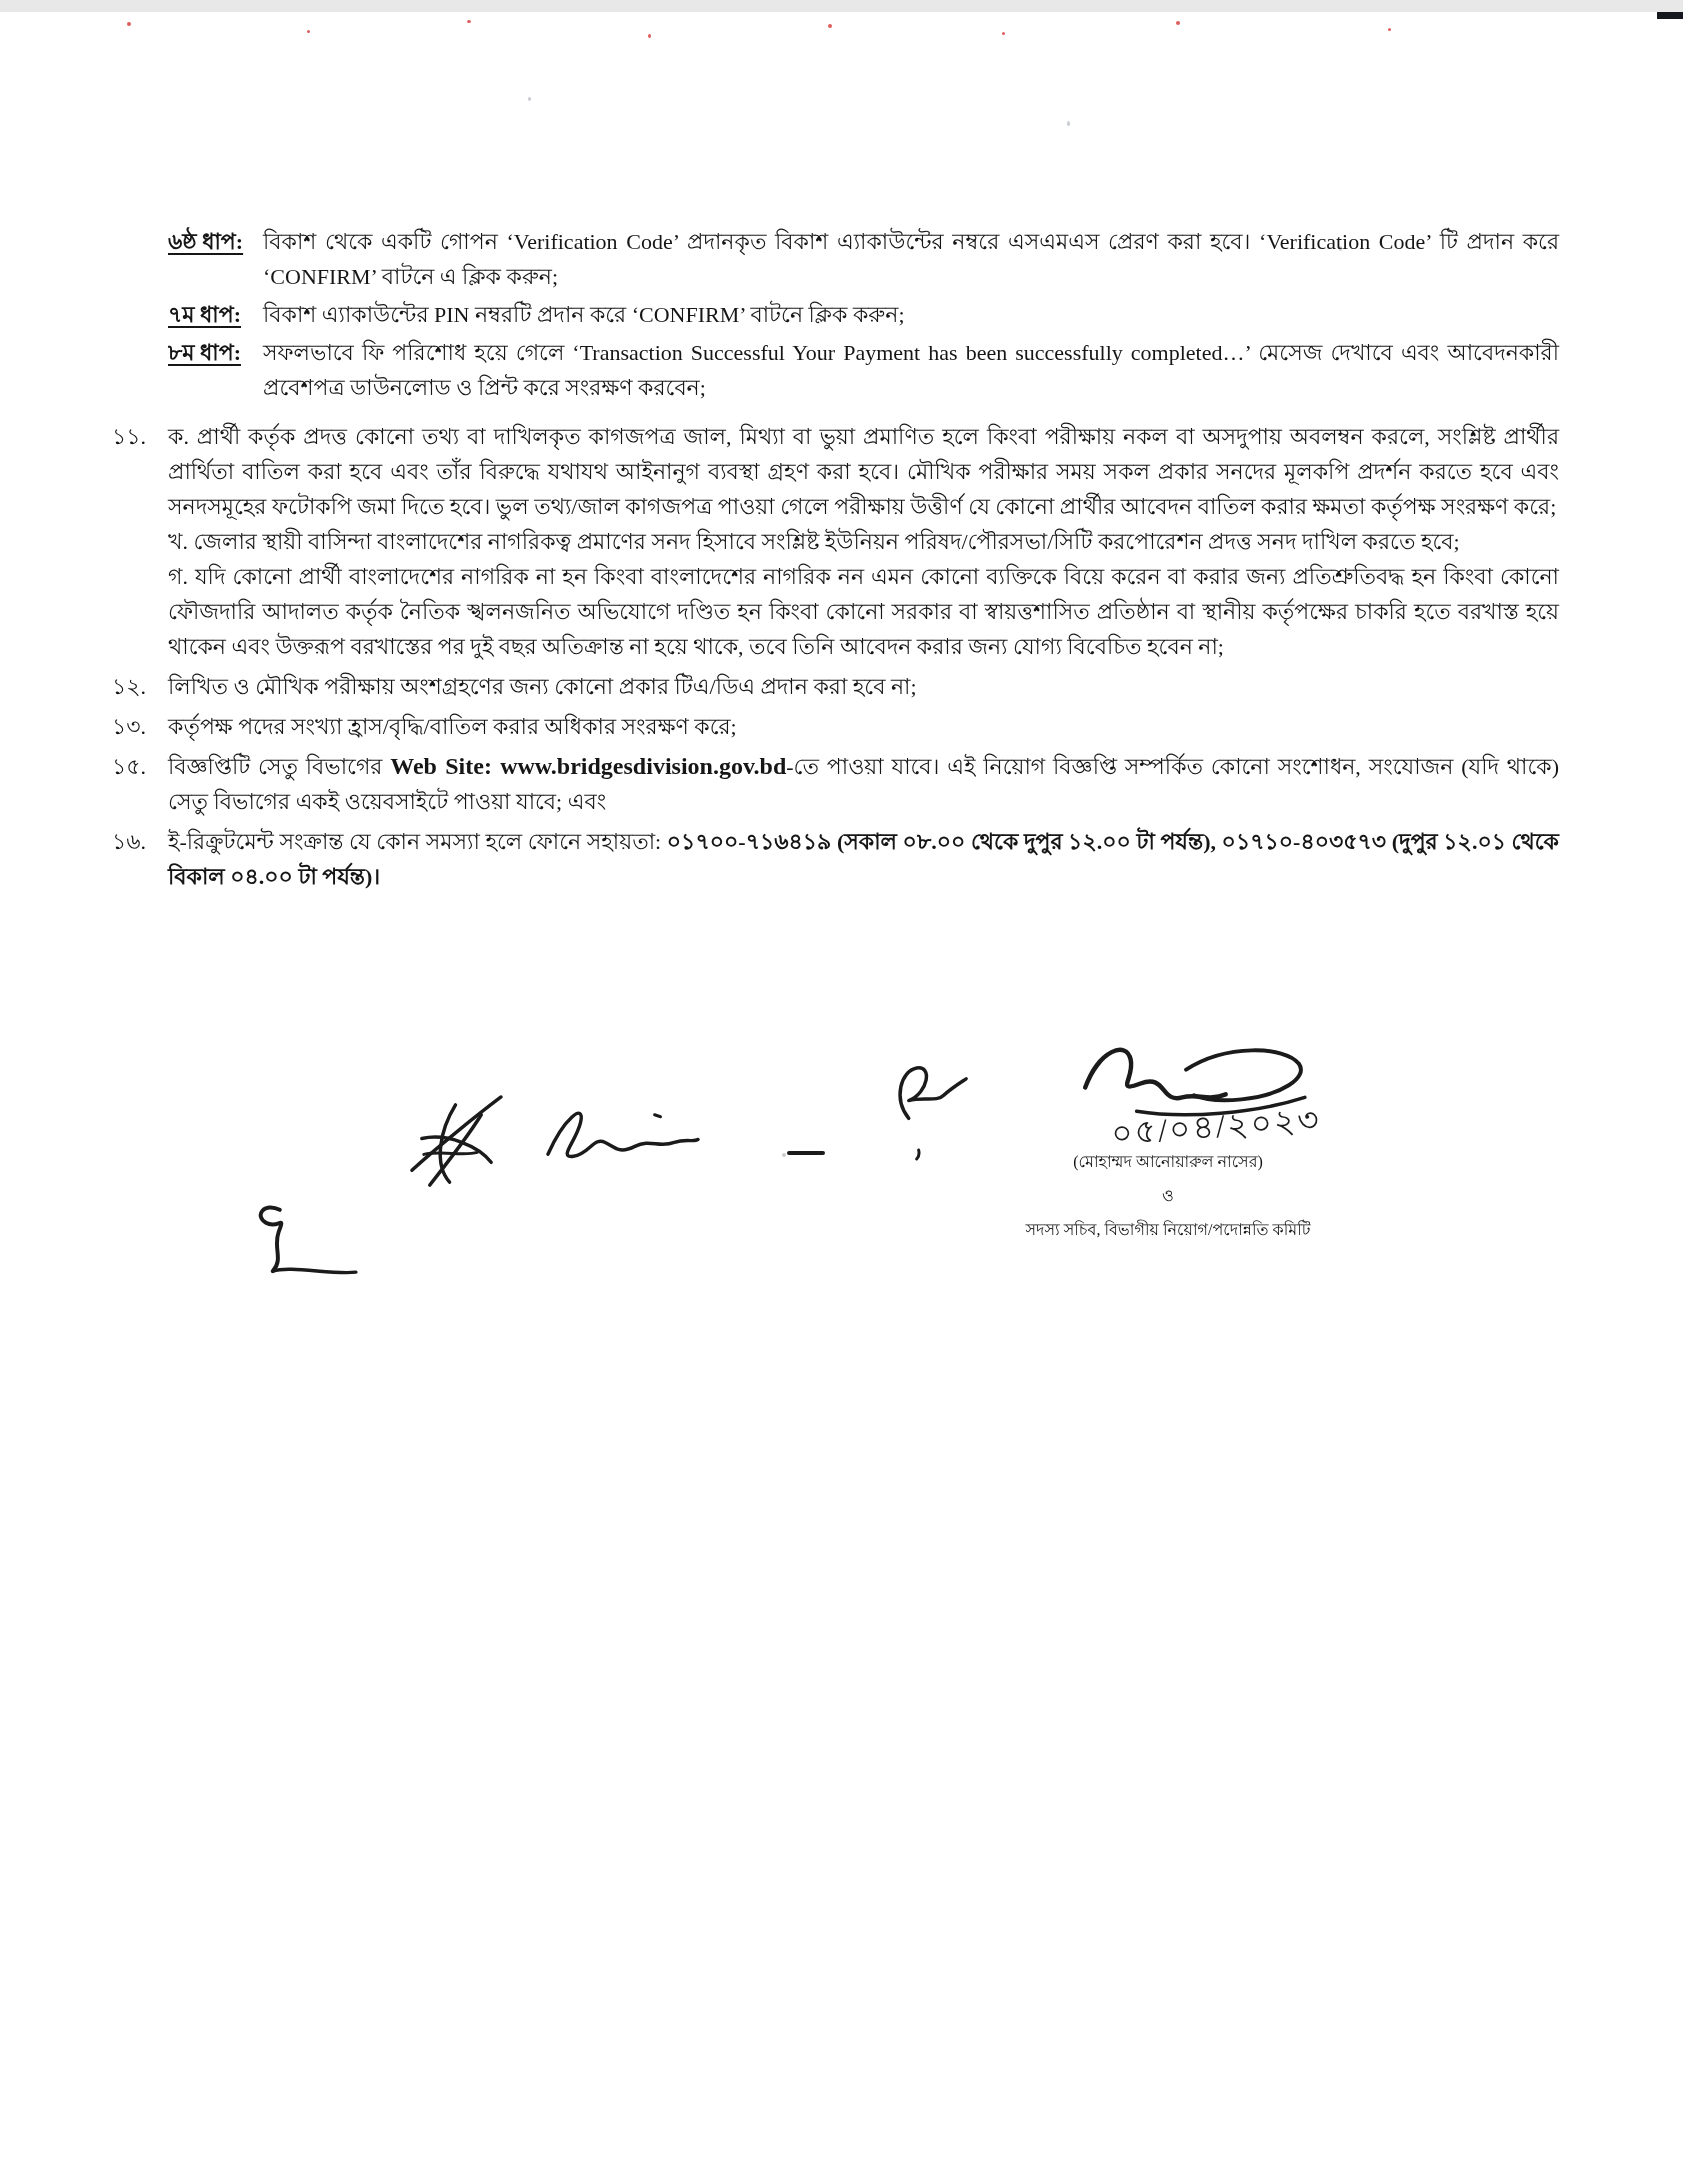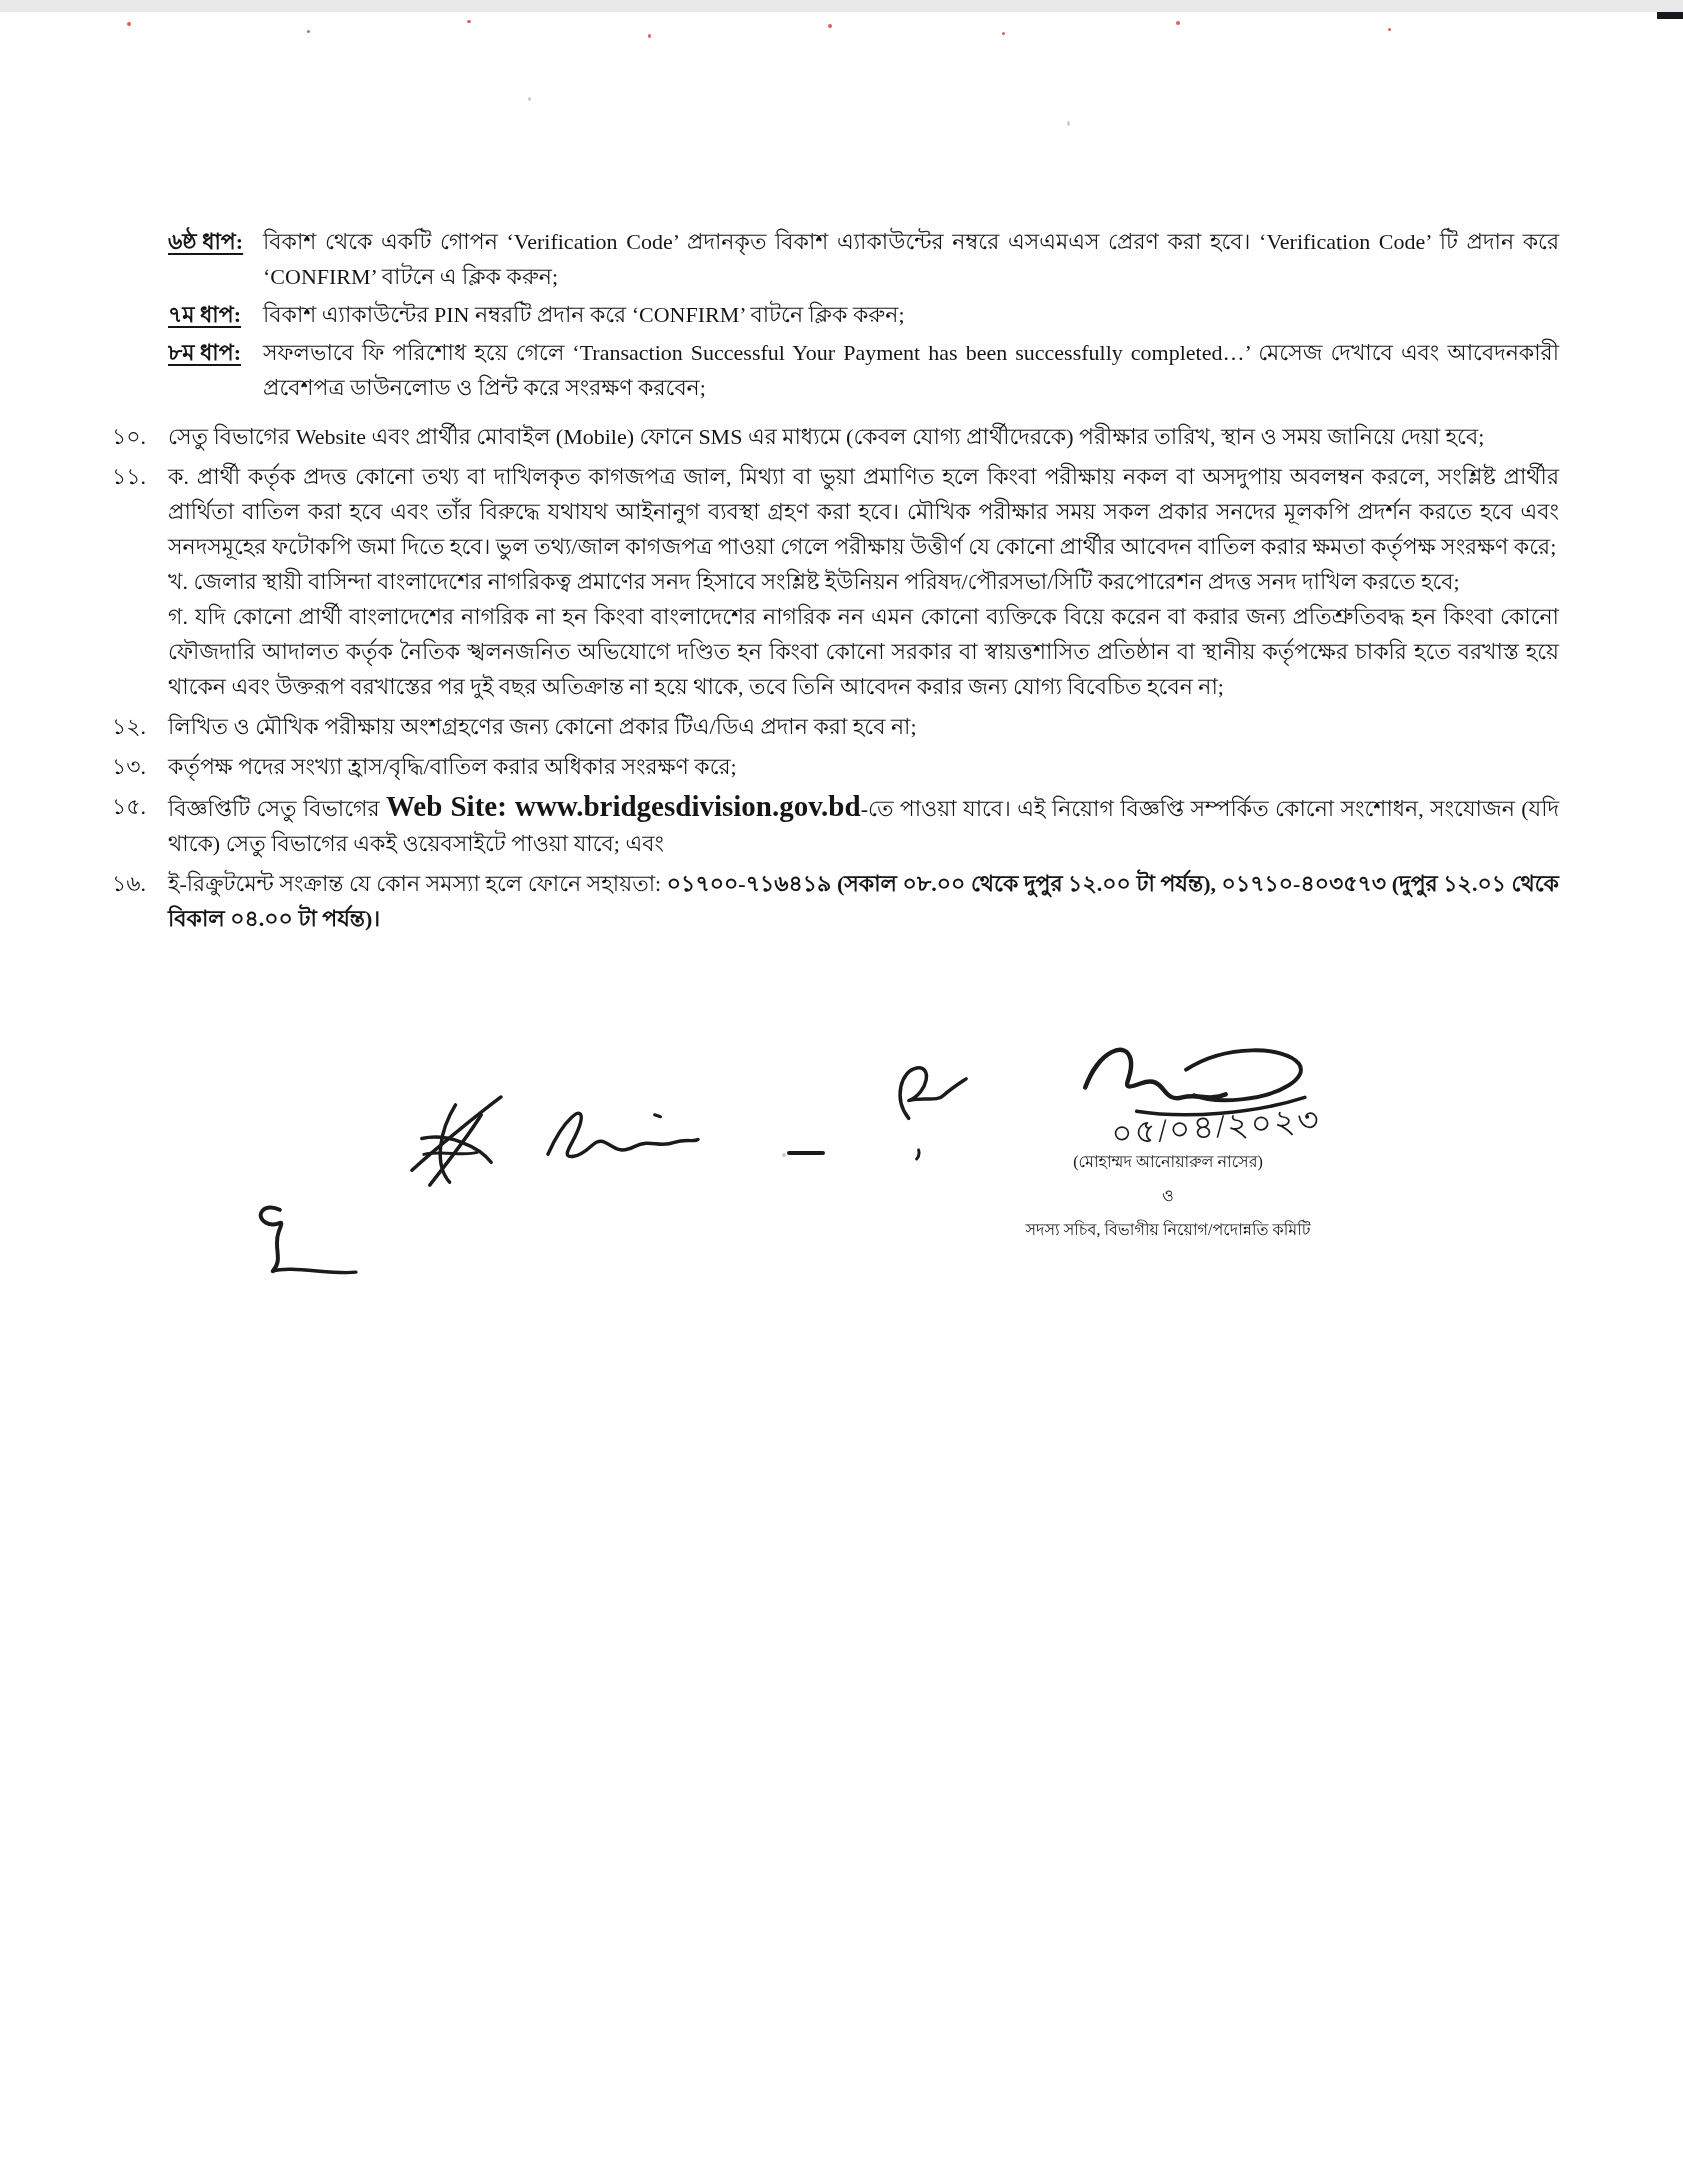--- a/index.html
+++ b/index.html
@@ -17,21 +17,21 @@
     flex:0 0 93px; font-weight:bold; text-decoration:underline;
     text-underline-offset:4px; white-space:nowrap;
   }
   .step-text { flex:1; text-align:justify; padding-left:2px; }
   .items { margin-top:14px; }
   .item { display:flex; margin-bottom:5px; }
   .item .num { flex:0 0 56px; }
   .item .body { flex:1; text-align:justify; }
   .subpara { text-align:justify; }
   .b { font-weight:bold; }
-  .i15 .b { font-size:29px; }
+  .i15 .b { font-size:24px; }
   
   .sig { position:absolute; }
   .sig svg { display:block; }
   .sig path { fill:none; stroke:#1b1b1b; stroke-linecap:round; stroke-linejoin:round; }
   .sig-date {
     position:absolute; left:1111px; top:1087px; width:257px;
     font-size:33px; letter-spacing:2px; color:#1d1d1d;
     transform:rotate(-4deg); white-space:nowrap;
   }
   .sig-block {
@@ -82,24 +82,20 @@
         <span class="step-text">বিকাশ এ্যাকাউন্টের PIN নম্বরটি প্রদান করে ‘CONFIRM’ বাটনে ক্লিক করুন;</span>
       </div>
       <div class="step">
         <span class="step-label">৮ম ধাপ:</span>
         <span class="step-text">সফলভাবে ফি পরিশোধ হয়ে গেলে ‘Transaction Successful Your Payment has been successfully completed…’ মেসেজ দেখাবে এবং আবেদনকারী প্রবেশপত্র ডাউনলোড ও প্রিন্ট করে সংরক্ষণ করবেন;</span>
       </div>
     </div>
 
     <div class="items">
 
-      <div class="item">
-        <span class="num">১০.</span>
-        <div class="body">সেতু বিভাগের Website এবং প্রার্থীর মোবাইল (Mobile) ফোনে SMS এর মাধ্যমে (কেবল যোগ্য প্রার্থীদেরকে) পরীক্ষার তারিখ, স্থান ও সময় জানিয়ে দেয়া হবে;</div>
-      </div>
 
       <div class="item">
         <span class="num">১১.</span>
         <div class="body">
           <div class="subpara">ক. প্রার্থী কর্তৃক প্রদত্ত কোনো তথ্য বা দাখিলকৃত কাগজপত্র জাল, মিথ্যা বা ভুয়া প্রমাণিত হলে কিংবা পরীক্ষায় নকল বা অসদুপায় অবলম্বন করলে, সংশ্লিষ্ট প্রার্থীর প্রার্থিতা বাতিল করা হবে এবং তাঁর বিরুদ্ধে যথাযথ আইনানুগ ব্যবস্থা গ্রহণ করা হবে। মৌখিক পরীক্ষার সময় সকল প্রকার সনদের মূলকপি প্রদর্শন করতে হবে এবং সনদসমূহের ফটোকপি জমা দিতে হবে। ভুল তথ্য/জাল কাগজপত্র পাওয়া গেলে পরীক্ষায় উত্তীর্ণ যে কোনো প্রার্থীর আবেদন বাতিল করার ক্ষমতা কর্তৃপক্ষ সংরক্ষণ করে;</div>
           <div class="subpara">খ. জেলার স্থায়ী বাসিন্দা বাংলাদেশের নাগরিকত্ব প্রমাণের সনদ হিসাবে সংশ্লিষ্ট ইউনিয়ন পরিষদ/পৌরসভা/সিটি করপোরেশন প্রদত্ত সনদ দাখিল করতে হবে;</div>
           <div class="subpara">গ. যদি কোনো প্রার্থী বাংলাদেশের নাগরিক না হন কিংবা বাংলাদেশের নাগরিক নন এমন কোনো ব্যক্তিকে বিয়ে করেন বা করার জন্য প্রতিশ্রুতিবদ্ধ হন কিংবা কোনো ফৌজদারি আদালত কর্তৃক নৈতিক স্খলনজনিত অভিযোগে দণ্ডিত হন কিংবা কোনো সরকার বা স্বায়ত্তশাসিত প্রতিষ্ঠান বা স্থানীয় কর্তৃপক্ষের চাকরি হতে বরখাস্ত হয়ে থাকেন এবং উক্তরূপ বরখাস্তের পর দুই বছর অতিক্রান্ত না হয়ে থাকে, তবে তিনি আবেদন করার জন্য যোগ্য বিবেচিত হবেন না;</div>
         </div>
       </div>
 

